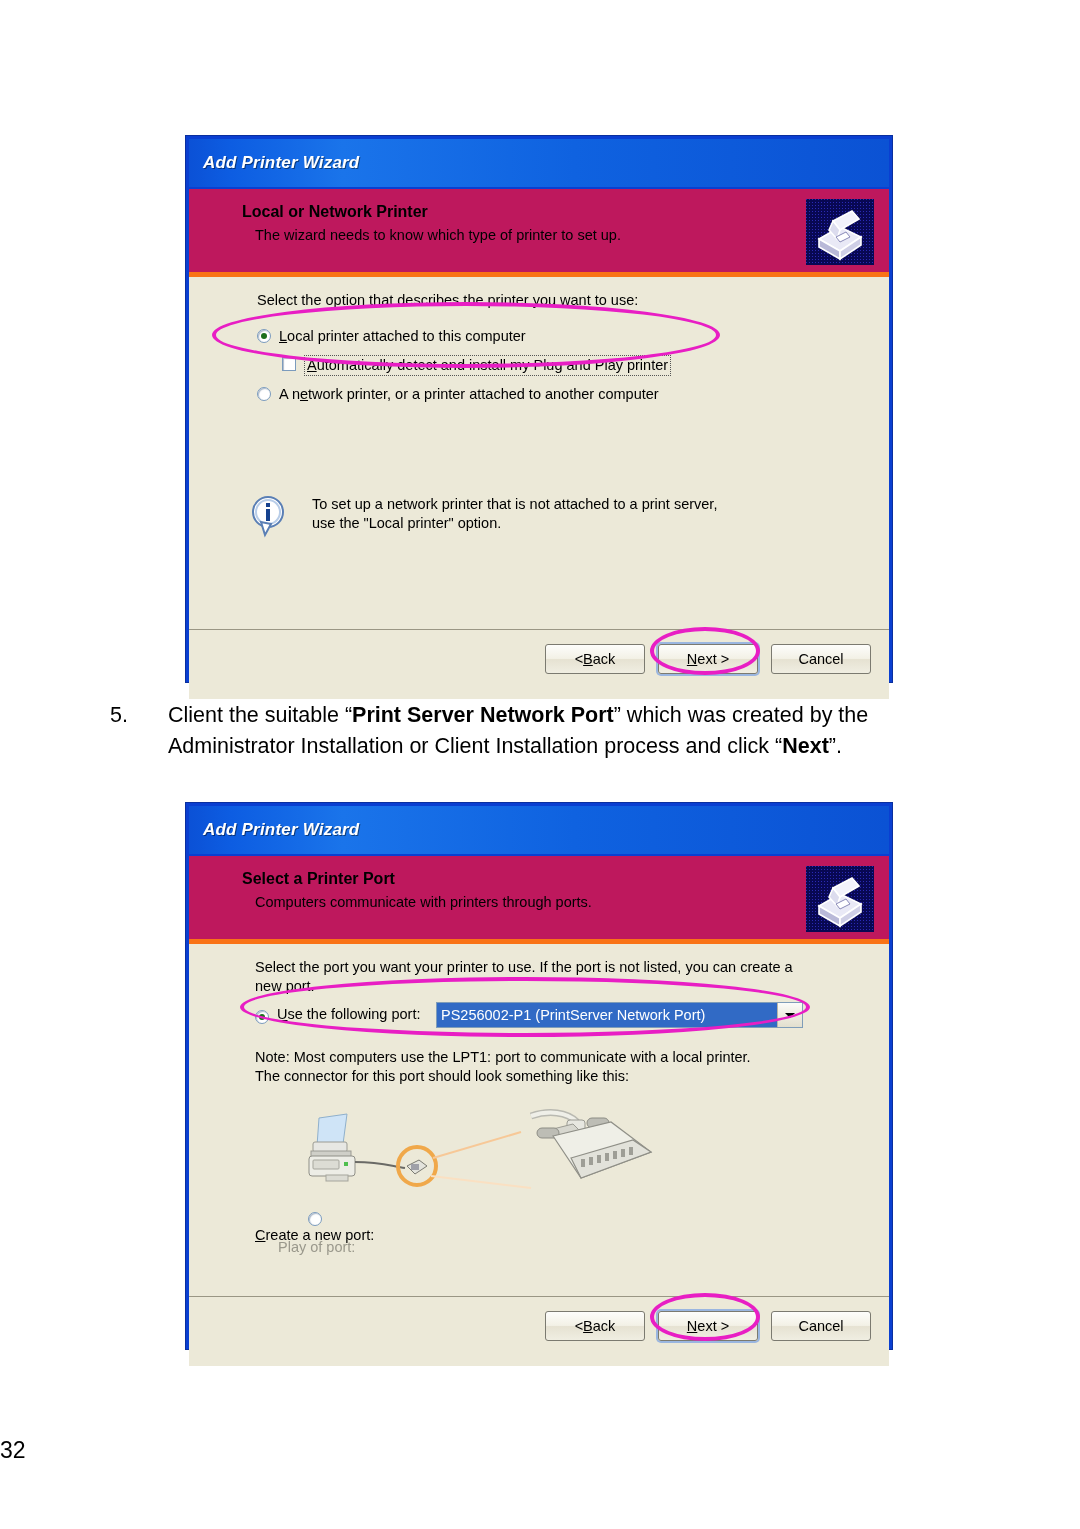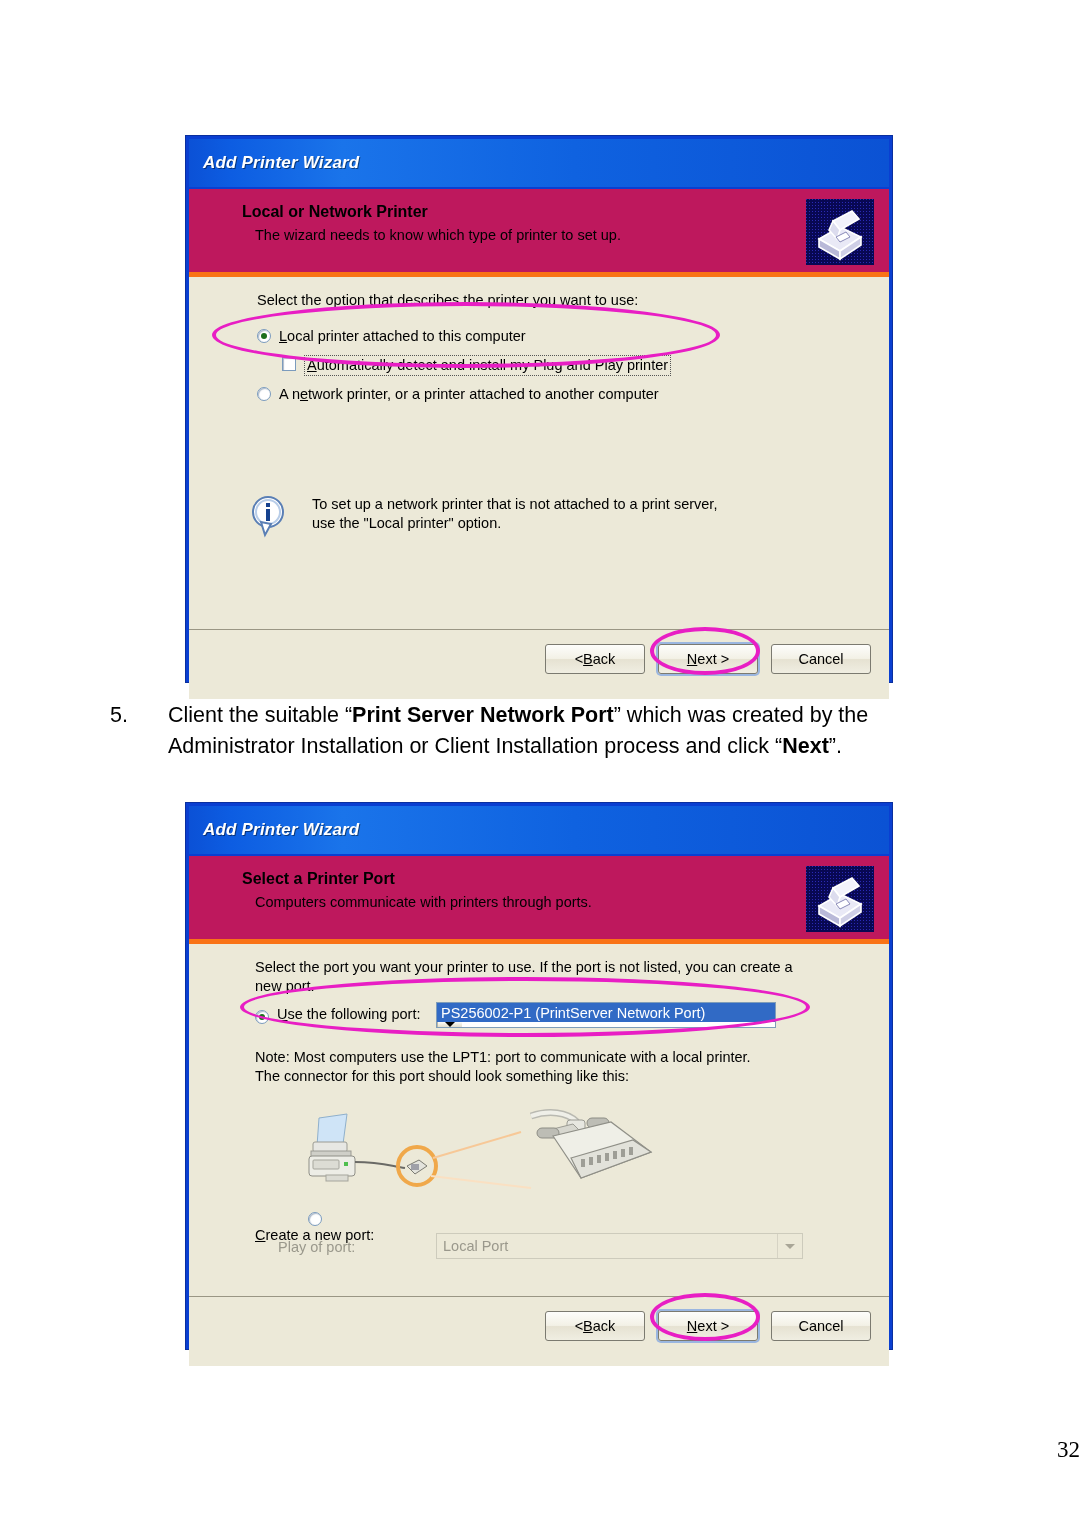--- a/index.html
+++ b/index.html
@@ -239,26 +239,26 @@
     left: 0;
     top: 0;
   }
   .caption .ctext {
     margin-left: 58px;
     display: block;
   }
   .page-number {
     position: absolute;
     left: 0;
-    right: 0;
+    right: 9px;
     top: 1437px;
-    text-align: right;
+    text-align: left;
     font-size: 23px;
     color: #000;
-    font-family: Liberation Serif, serif;
+    font-family: Liberation Sans, sans-serif;
   }
 </style>
 </head>
 <body>
 
 <div class="wizard" id="dlg1" style="left:186px; top:136px; height:546px;">
 
   <div class="wizard-titlebar">
     <span class="wizard-title">Add Printer Wizard</span>
   </div>
@@ -384,21 +384,21 @@
     <div class="body-text" style="position:absolute; left:66px; top:14px; width:600px;">
       <span>Select the port you want your printer to use.  If the port is not listed, you can create a</span><br>
       <span>new port.</span>
     </div>
 
     <div style="position:absolute; left:66px; top:61px; display:flex; align-items:flex-end; gap:8px;">
       <span class="radio checked"></span>
       <span class="body-text"><u>U</u><span>se the following port:</span></span>
     </div>
 
-    <div class="combo" style="position:absolute; left:247px; top:58px; width:340px;flex-direction:column;">
+    <div class="combo" style="position:absolute; left:247px; top:58px; width:367px;">
       <span class="combo-text">PS256002-P1 (PrintServer Network Port)</span>
       <span class="combo-arrow">
           <span class="arrow-glyph"></span>
         </span>
     </div>
 
     <div class="body-text" style="position:absolute; left:66px; top:104px; width:610px;">
       <span>Note: Most computers use the LPT1: port to communicate with a local printer.</span><br>
       <span>The connector for this port should look something like this:</span>
     </div>
@@ -447,26 +447,20 @@
       </svg>
     </div>
 
     <div style="position:absolute; left:66px; top:266px; display:flex; align-items:center; flex-direction:column;">
       <span class="radio"></span>
       <span class="body-text"><u>C</u><span>reate a new port:</span></span>
     </div>
 
     <div class="body-text muted" style="position:absolute; left:89px; top:294px;">Play of port:</div>
 
-    <div class="combo disabled" style="position:absolute; left:247px; top:289px; width:367px;">
-      <span class="combo-text">Local Port</span>
-      <span class="combo-arrow">
-          <span class="arrow-glyph dim"></span>
-        </span>
-    </div>
   </div>
 
   <div class="wizard-footer">
     <div class="btn-row">
       <div class="xp-btn">&lt; <u>B</u><span>ack</span></div>
       <div class="xp-btn default">
           <u>N</u>
           <span>ext &gt;</span>
         </div>
       <div class="xp-btn">

